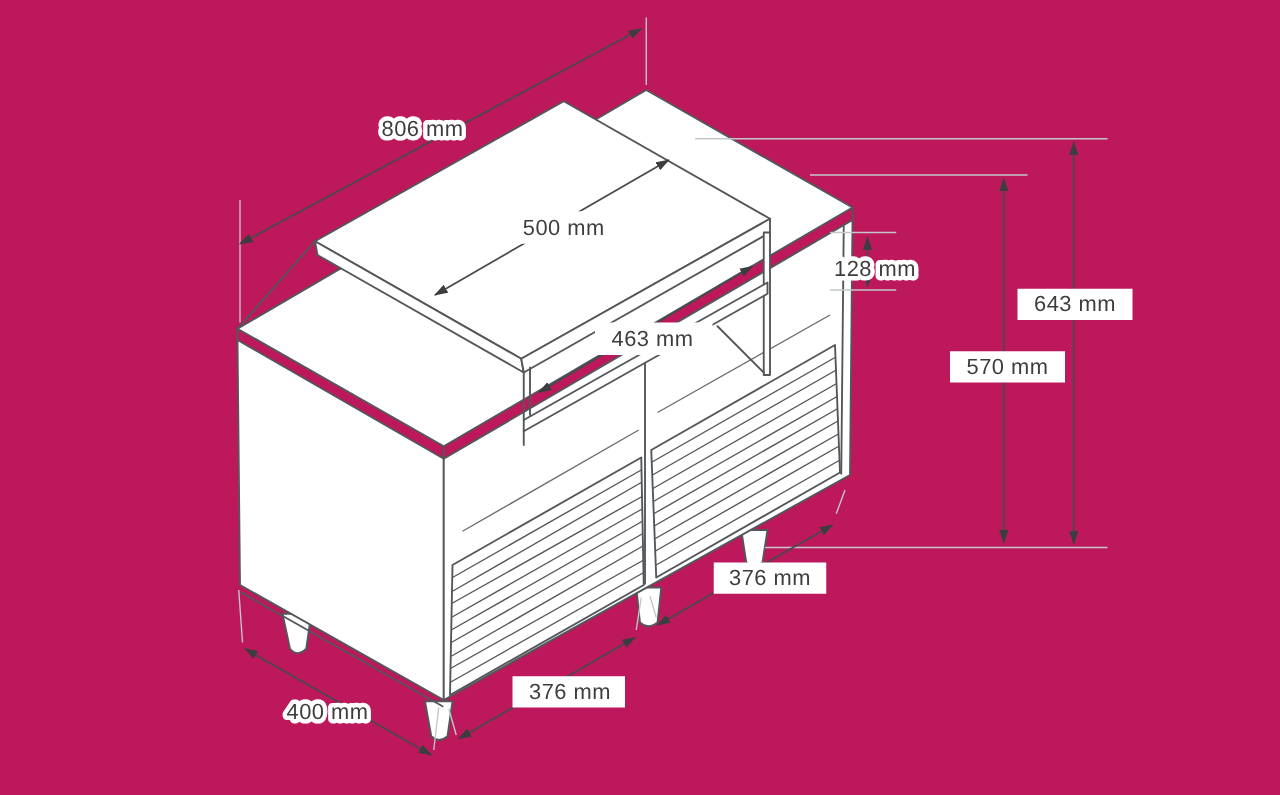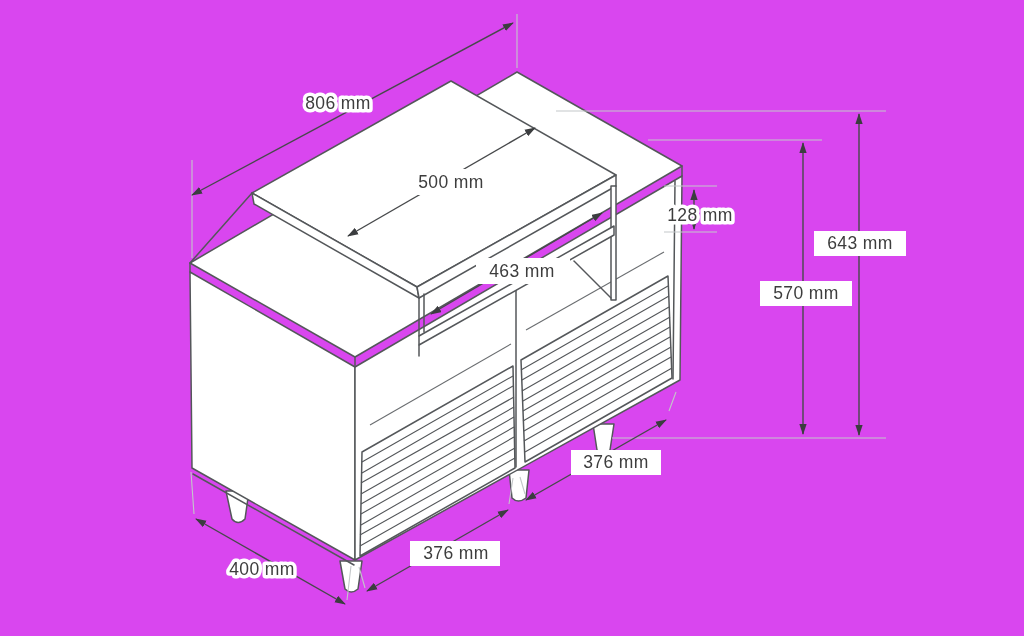--- a/index.html
+++ b/index.html
@@ -1,16 +1,16 @@
 <!DOCTYPE html>
 <html><head>
 <meta charset="utf-8">
 <style>
   html,body{margin:0;padding:0;background:#ffffff;}
-  #stage{position:relative;width:1024px;height:636px;background:#d946ef;overflow:hidden;
+  #stage{position:relative;width:1024px;height:636px;background:#be185d;overflow:hidden;
          font-family:"Liberation Sans", sans-serif;}
   svg{position:absolute;left:0;top:0;}
   .furn{stroke:#54575a;stroke-width:1.5;fill:none;stroke-linejoin:round;stroke-linecap:round;}
   .furnf{stroke:#54575a;stroke-width:1.5;fill:#ffffff;stroke-linejoin:round;}
   .slat{stroke:#54575a;stroke-width:1.1;fill:none;}
   .inner{stroke:#6a6d70;stroke-width:1.1;fill:none;}
   .ext{stroke:#c3c7c9;stroke-width:1.1;fill:none;}
   .dim{stroke:#47494b;stroke-width:1.4;fill:none;}
   .dimlabel{font-family:"Liberation Sans", sans-serif;font-size:17.5px;font-weight:500;
             letter-spacing:.4px;fill:#3d3d3d;text-anchor:middle;

